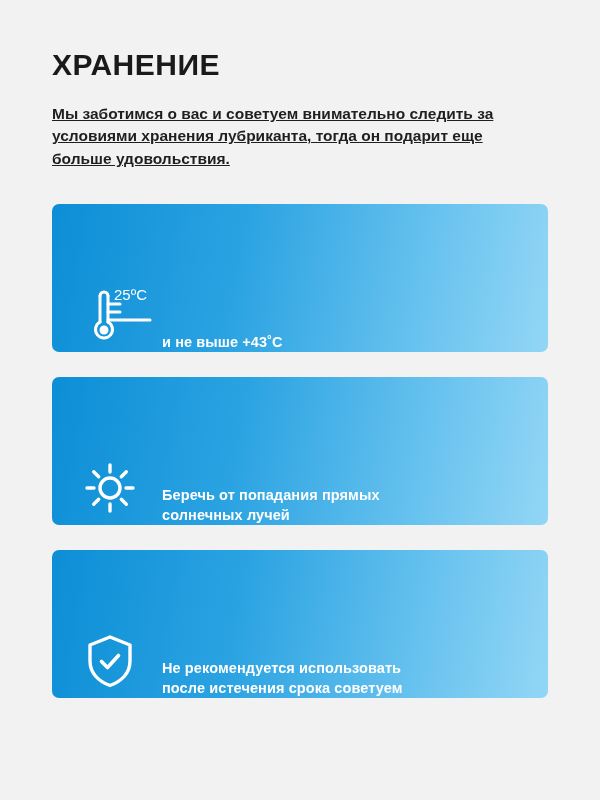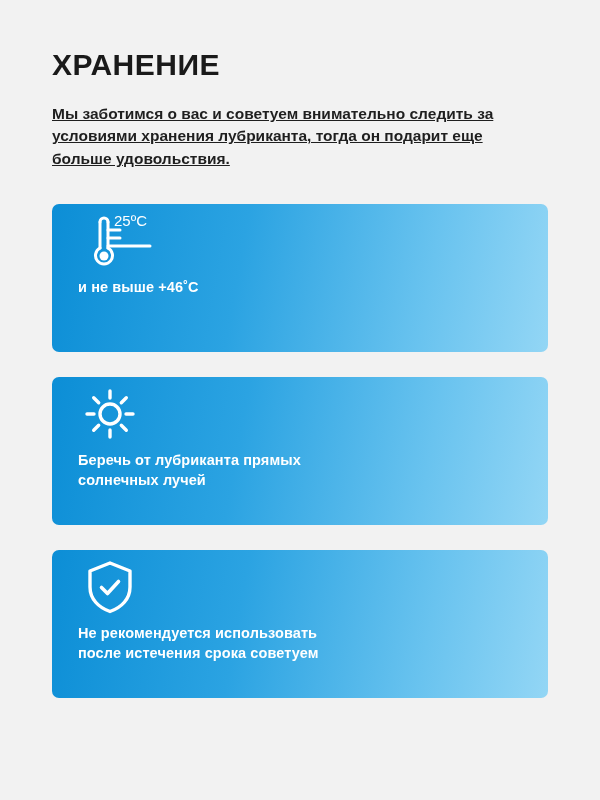--- a/index.html
+++ b/index.html
@@ -43,25 +43,24 @@
     display: flex;
     flex-direction: column;
     gap: 25px;
   }
   .card {
     position: relative;
     height: 148px;
     border-radius: 7px;
     background: linear-gradient(100deg, #0c8ed6 0%, #2ba3e2 38%, #69c3ef 75%, #93d6f5 100%);
     display: flex;
-    align-items: flex-start;
+    align-items: flex-end;
     box-sizing: border-box;
     padding: 0 26px;
     overflow: hidden;
-    flex-direction: column;
   }
   .card-icon {
     width: 84px;
     min-width: 84px;
     display: flex;
     align-items: center;
     justify-content: center;
   }
   .card-text {
     font-size: 14.5px;
@@ -97,42 +96,42 @@
             <path d="M22 44 a8.5 8.5 0 1 0 8 0"></path>
             <path d="M30 26 h12"></path>
             <path d="M30 34 h12"></path>
             <path d="M30 42 h42"></path>
           </g>
           <circle cx="26" cy="52" r="4.5" fill="#ffffff"></circle>
           <text x="36" y="22" fill="#ffffff" font-family="Liberation Sans, sans-serif" font-size="15" font-weight="normal">25ºC</text>
         </svg>
       </div>
       <div class="card-text">
-        <span class="line">и не выше +46˚С</span>
+        <span class="line">и не выше +43˚С</span>
       </div>
     </div>
 
     <div class="card">
       <div class="card-icon">
         <svg width="84" height="74" viewBox="0 0 84 74" aria-hidden="true">
           <g stroke="#ffffff" stroke-width="3.4" stroke-linecap="round" fill="none">
             <circle cx="32" cy="37" r="10"></circle>
             <path d="M32 14 v7"></path>
             <path d="M32 53 v7"></path>
             <path d="M9 37 h7"></path>
             <path d="M48 37 h7"></path>
             <path d="M15.7 20.7 l5 5"></path>
             <path d="M43.3 48.3 l5 5"></path>
             <path d="M48.3 20.7 l-5 5"></path>
             <path d="M20.7 48.3 l-5 5"></path>
           </g>
         </svg>
       </div>
       <div class="card-text">
-        <span class="line">Беречь от лубриканта прямых</span>
+        <span class="line">Беречь от попадания прямых</span>
         <span class="line">солнечных лучей</span>
       </div>
     </div>
 
     <div class="card">
       <div class="card-icon">
         <svg width="84" height="74" viewBox="0 0 84 74" aria-hidden="true">
           <g fill="none" stroke="#ffffff" stroke-width="3.4" stroke-linejoin="round" stroke-linecap="round">
             <path d="M32 13 L52 21 v16 c0 12-8.5 20.5-20 24.5 -11.5-4-20-12.5-20-24.5 V21 Z"></path>
             <path d="M23.5 37.5 l6 6 11-12" stroke-width="3.6"></path>

